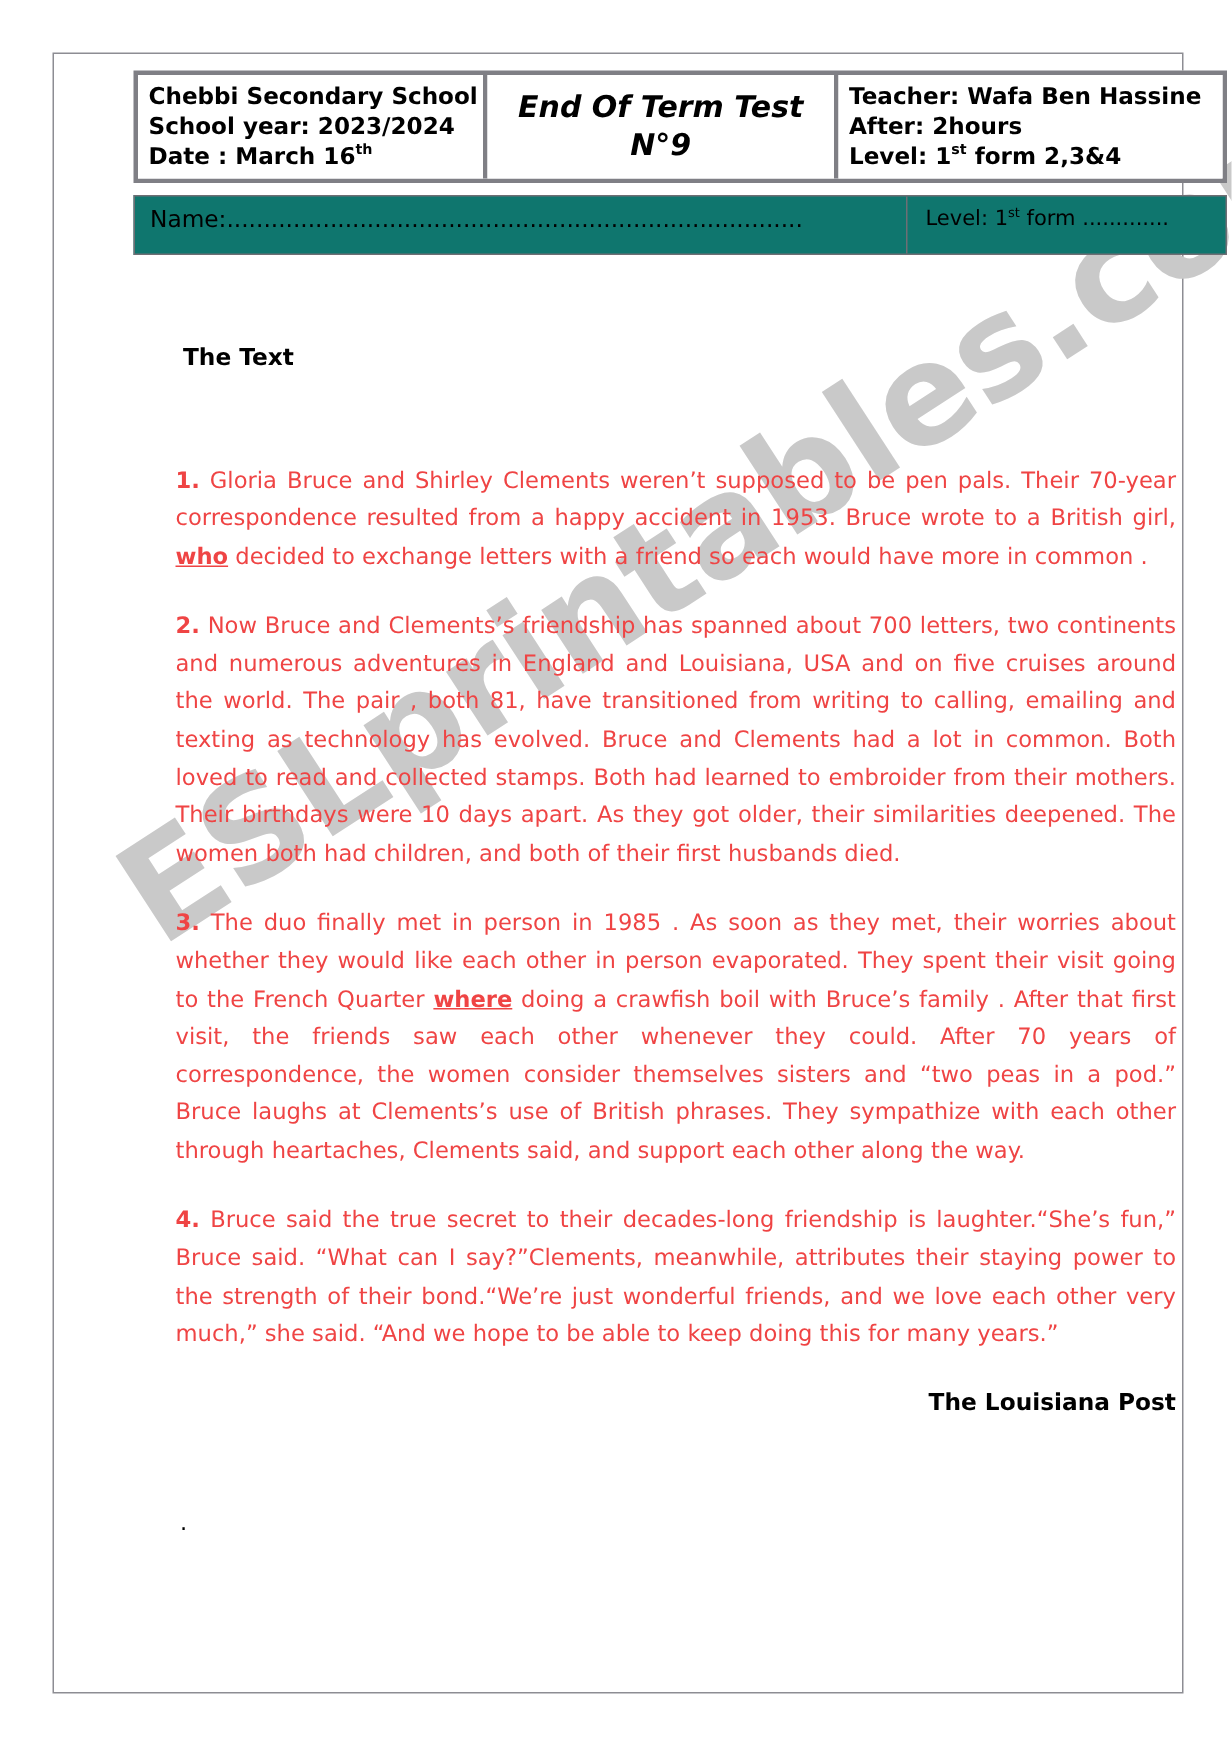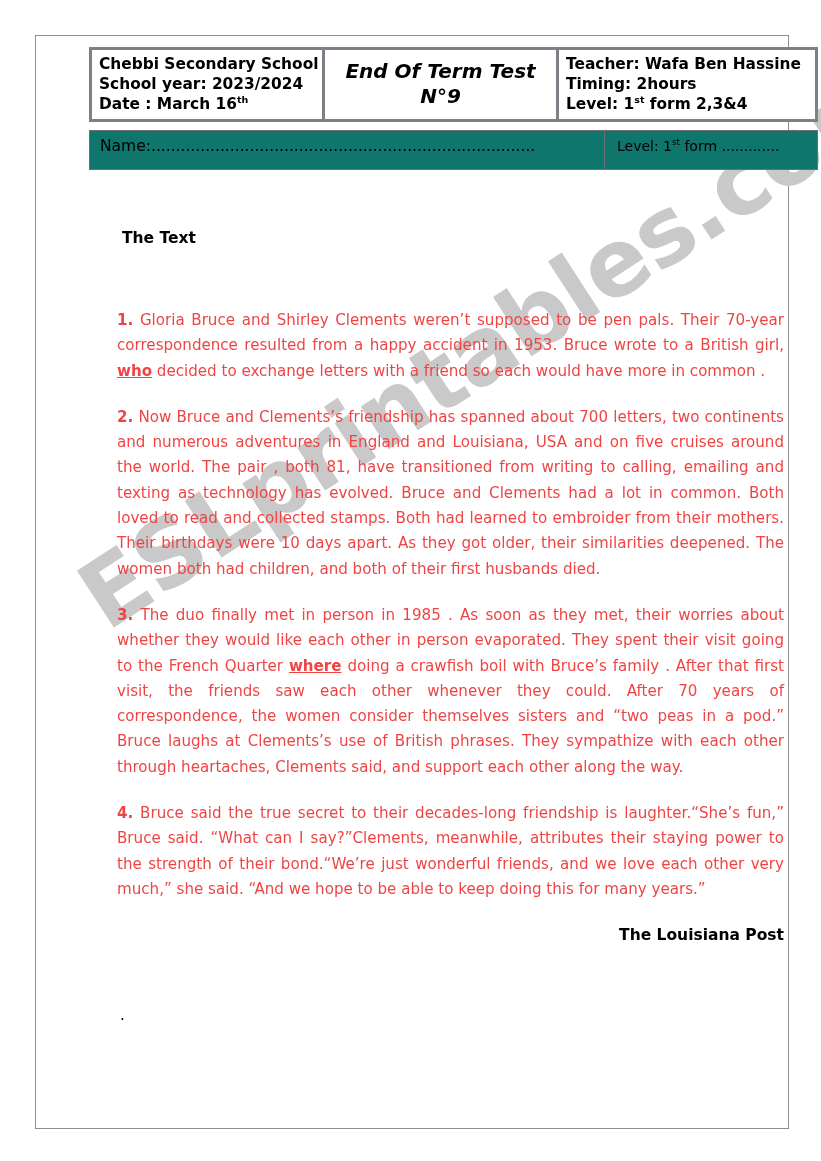--- a/index.html
+++ b/index.html
@@ -211,21 +211,21 @@
       <div class="hline"><span>Date : March 16</span><sup>th</sup></div>
     </div>
 
     <div class="hcell" id="header-cell-title">
       <div class="title-line">End Of Term Test</div>
       <div class="title-line">N°9</div>
     </div>
 
     <div class="hcell" id="header-cell-teacher">
       <div class="hline">Teacher: Wafa Ben Hassine</div>
-      <div class="hline">Timing: 2hours</div>
+      <div class="hline">After: 2hours</div>
       <div class="hline"><span>Level: 1</span><sup>st</sup><span> form 2,3&amp;4</span></div>
     </div>
 
   </div>
 
   <div id="name-row">
     <div id="name-cell">Name:..............................................................................</div>
     <div id="level-cell"><span>Level: 1</span><sup>st</sup><span> form .............</span></div>
   </div>
 

